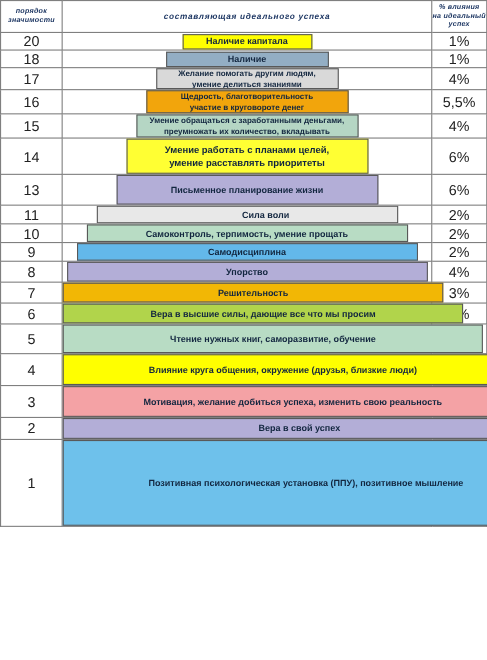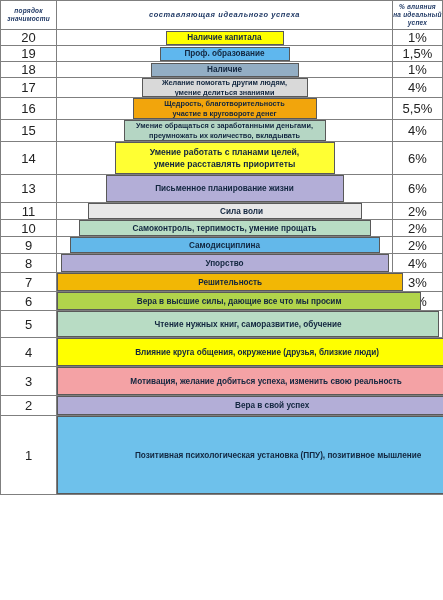--- a/index.html
+++ b/index.html
@@ -136,27 +136,20 @@
     </thead>
     <tbody id="rows-body">
         <tr>
           <td class="rank">20</td>
           <td class="barcell">
             <div class="bar mid" style="background: rgb(255, 255, 0); width: 118px; height: 14px;">Наличие капитала</div>
           </td>
           <td class="pct">1%</td>
         </tr>
         <tr>
-          <td class="rank">19</td>
-          <td class="barcell">
-            <div class="bar mid" style="background: rgb(95, 183, 238); width: 130px; height: 14px;">Проф. образование</div>
-          </td>
-          <td class="pct">1,5%</td>
-        </tr>
-        <tr>
           <td class="rank">18</td>
           <td class="barcell">
             <div class="bar mid" style="background: rgb(147, 174, 196); width: 148px; height: 14px;">Наличие</div>
           </td>
           <td class="pct">1%</td>
         </tr>
         <tr>
           <td class="rank">17</td>
           <td class="barcell">
             <div class="bar" style="background: rgb(217, 217, 217); width: 166px; height: 19px;">Желание помогать другим людям,

